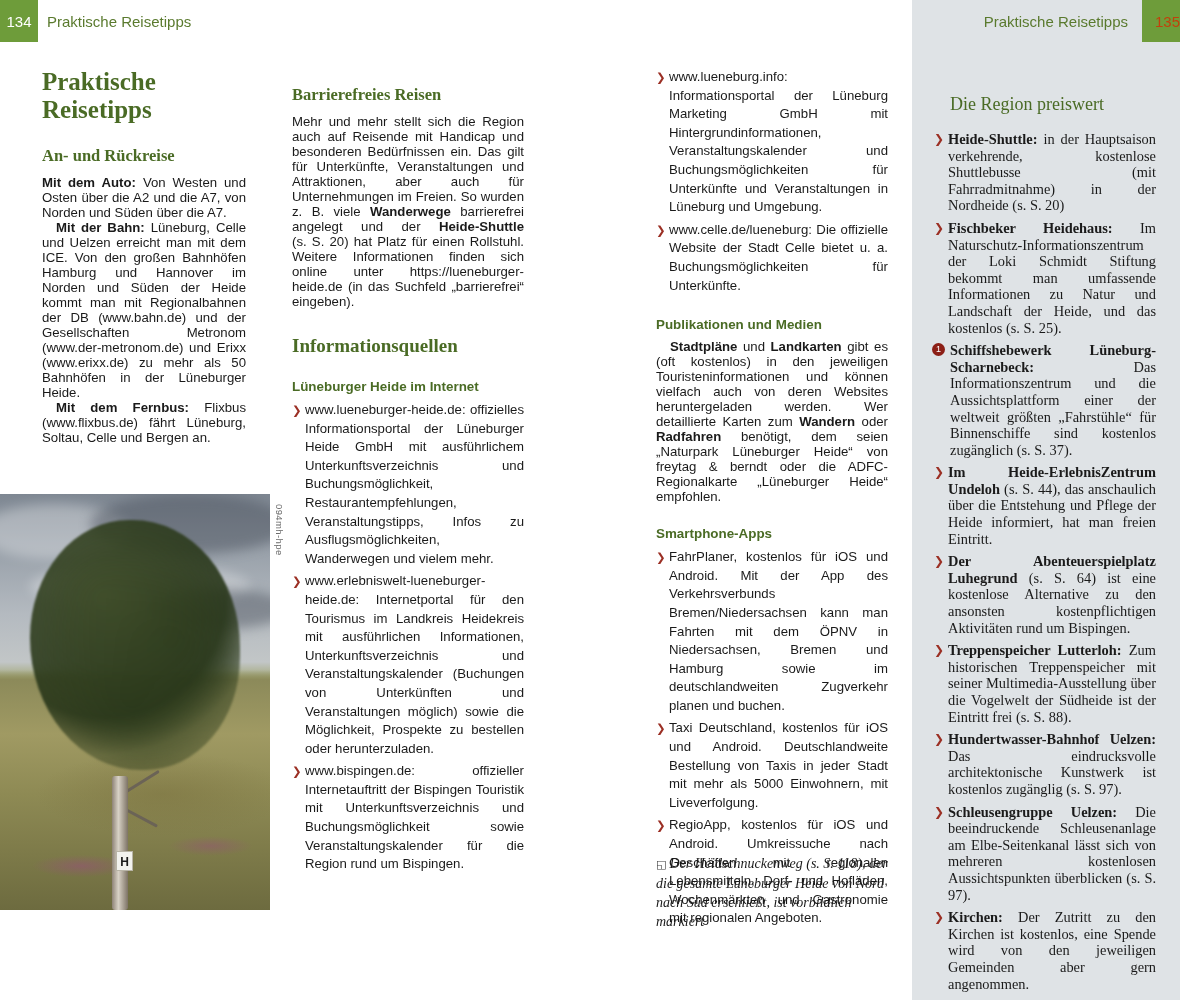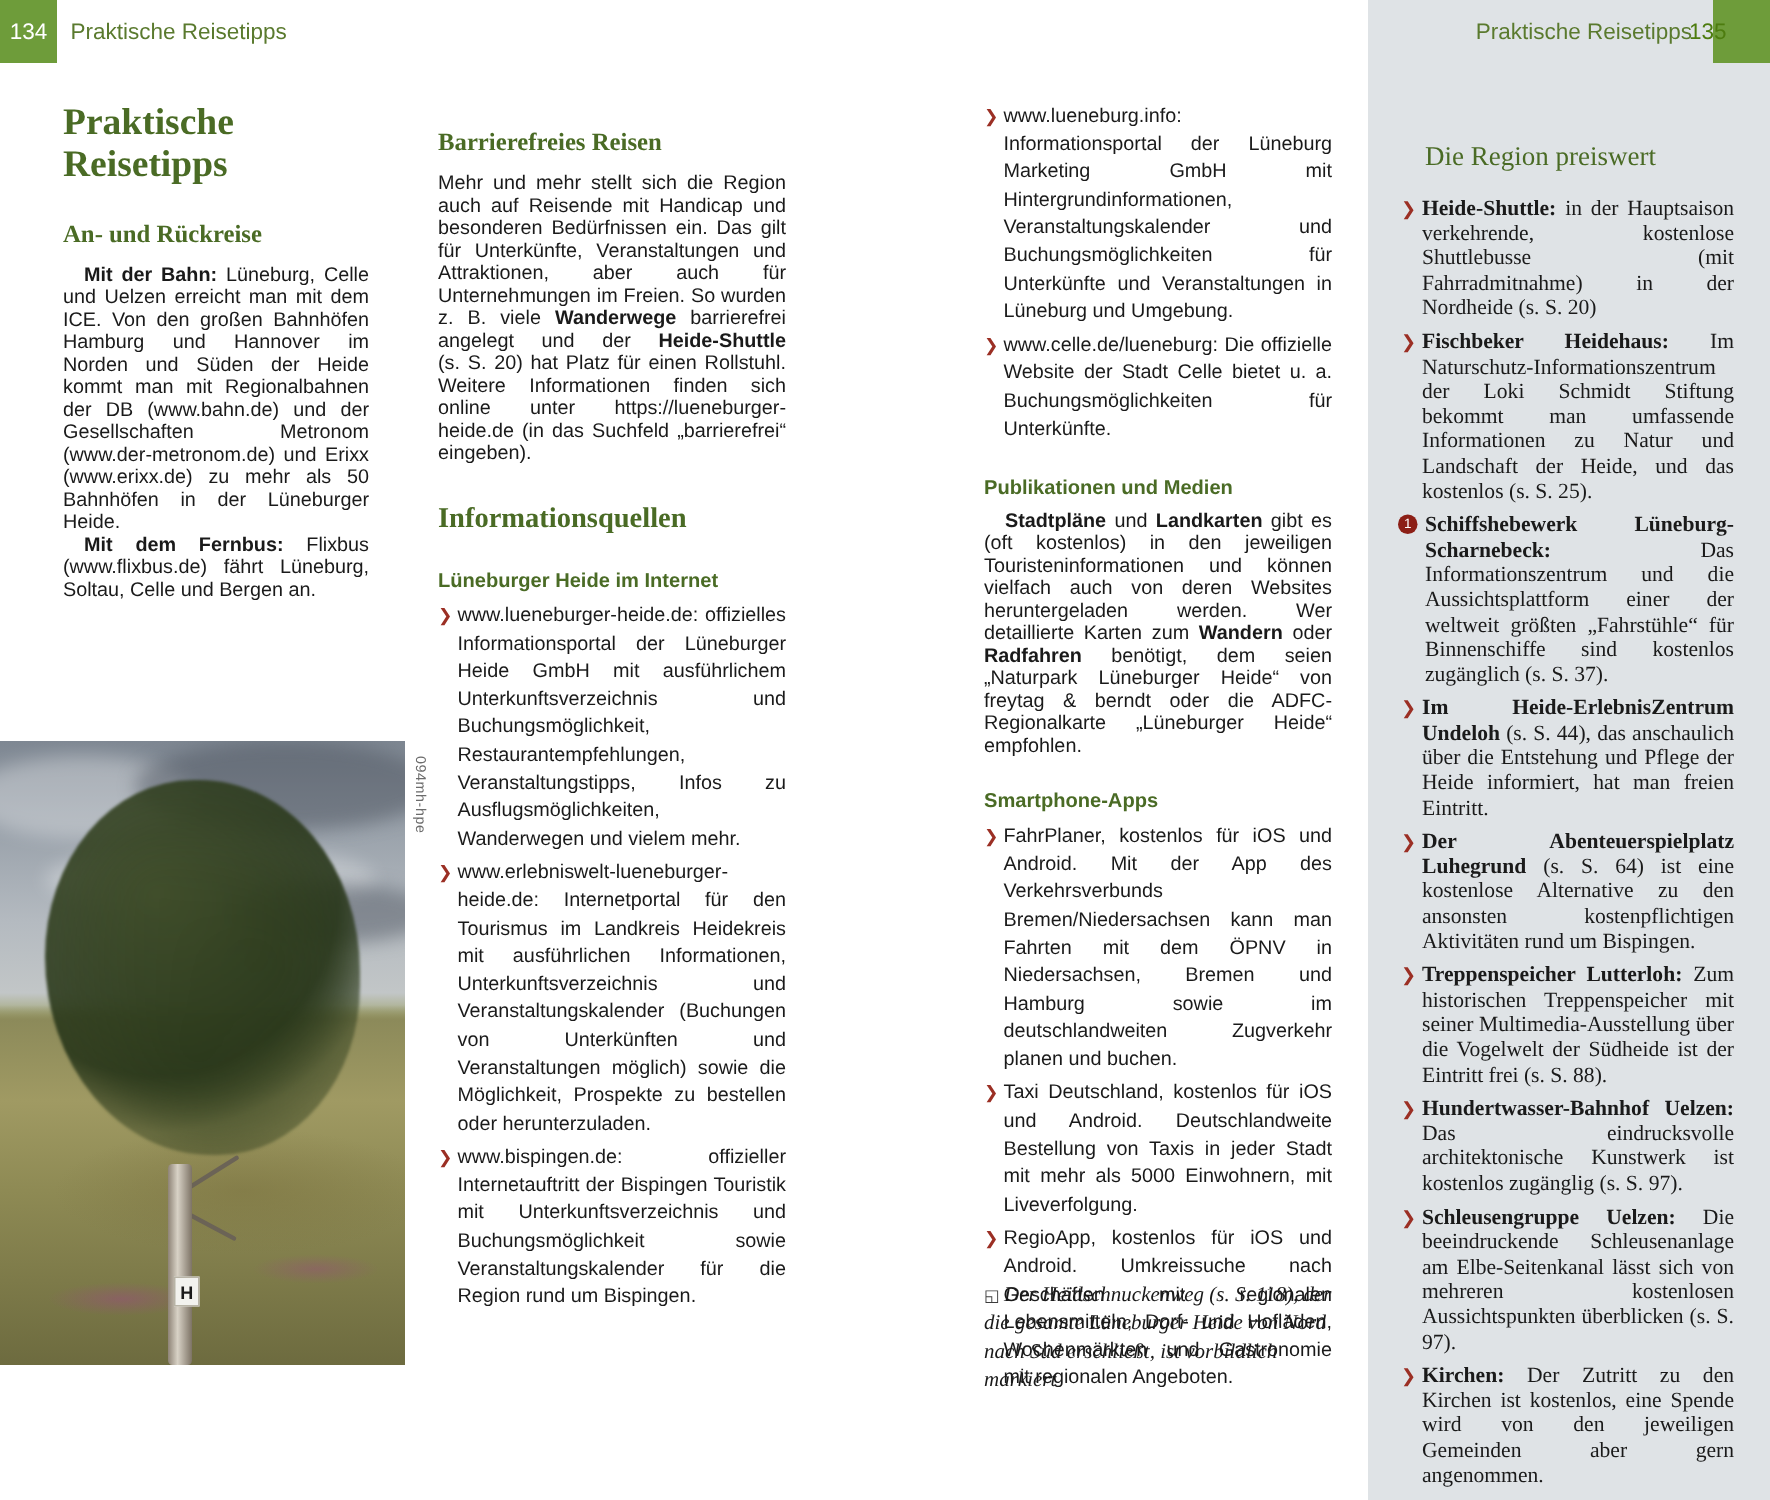--- a/index.html
+++ b/index.html
@@ -37,22 +37,22 @@
   }
   .hdr-right-title {
     position: absolute; top: 12px; right: 52px;
     color: #5a7a2e; font-size: 15px; line-height: 20px;
   }
   .hdr-right-green {
     position: absolute; top: 0; right: 0; width: 38px; height: 42px;
     background: #6e9c3a;
   }
   .hdr-right-pageno {
-    position: absolute; top: 10px; right: 16px; width: 38px; height: 24px;
-    color: #4d7c0f; font-size: 15px; text-align: left; line-height: 24px;
+    position: absolute; top: 10px; right: 0; width: 38px; height: 24px;
+    color: #c2410c; font-size: 15px; text-align: right; line-height: 24px;
   }
 
   
   .sidebar {
     position: absolute; top: 42px; left: 912px; width: 268px; height: 958px;
     background: #dfe3e6;
   }
   .sidebar-inner { padding: 52px 24px 0 22px; }
   .sidebar-title {
     font-family: "Liberation Serif", serif;
@@ -255,20 +255,24 @@
       </li>
     </ul>
   </div>
 </div>
 
 <div class="content">
 
   <div class="col col1">
     <h1 class="doc-title">Praktische Reisetipps</h1>
     <h2 class="sec">An- und Rückreise</h2>
+    <p class="body">
+      <b>Mit dem Auto:</b>
+      <span>Von Westen und Osten über die A2 und die A7, von Norden und Süden über die A7.</span>
+    </p>
     <p class="body indent">
       <b>Mit der Bahn:</b>
       <span>Lüneburg, Celle und Uelzen erreicht man mit dem ICE. Von den großen Bahnhöfen Hamburg und Hannover im Norden und Süden der Heide kommt man mit Regionalbahnen der DB (www.bahn.de) und der Gesellschaften Metronom (www.der-metronom.de) und Erixx (www.erixx.de) zu mehr als 50 Bahnhöfen in der Lüneburger Heide.</span>
     </p>
     <p class="body indent">
       <b>Mit dem Fernbus:</b>
       <span>Flixbus (www.flixbus.de) fährt Lüneburg, Soltau, Celle und Bergen an.</span>
     </p>
   </div>
 

